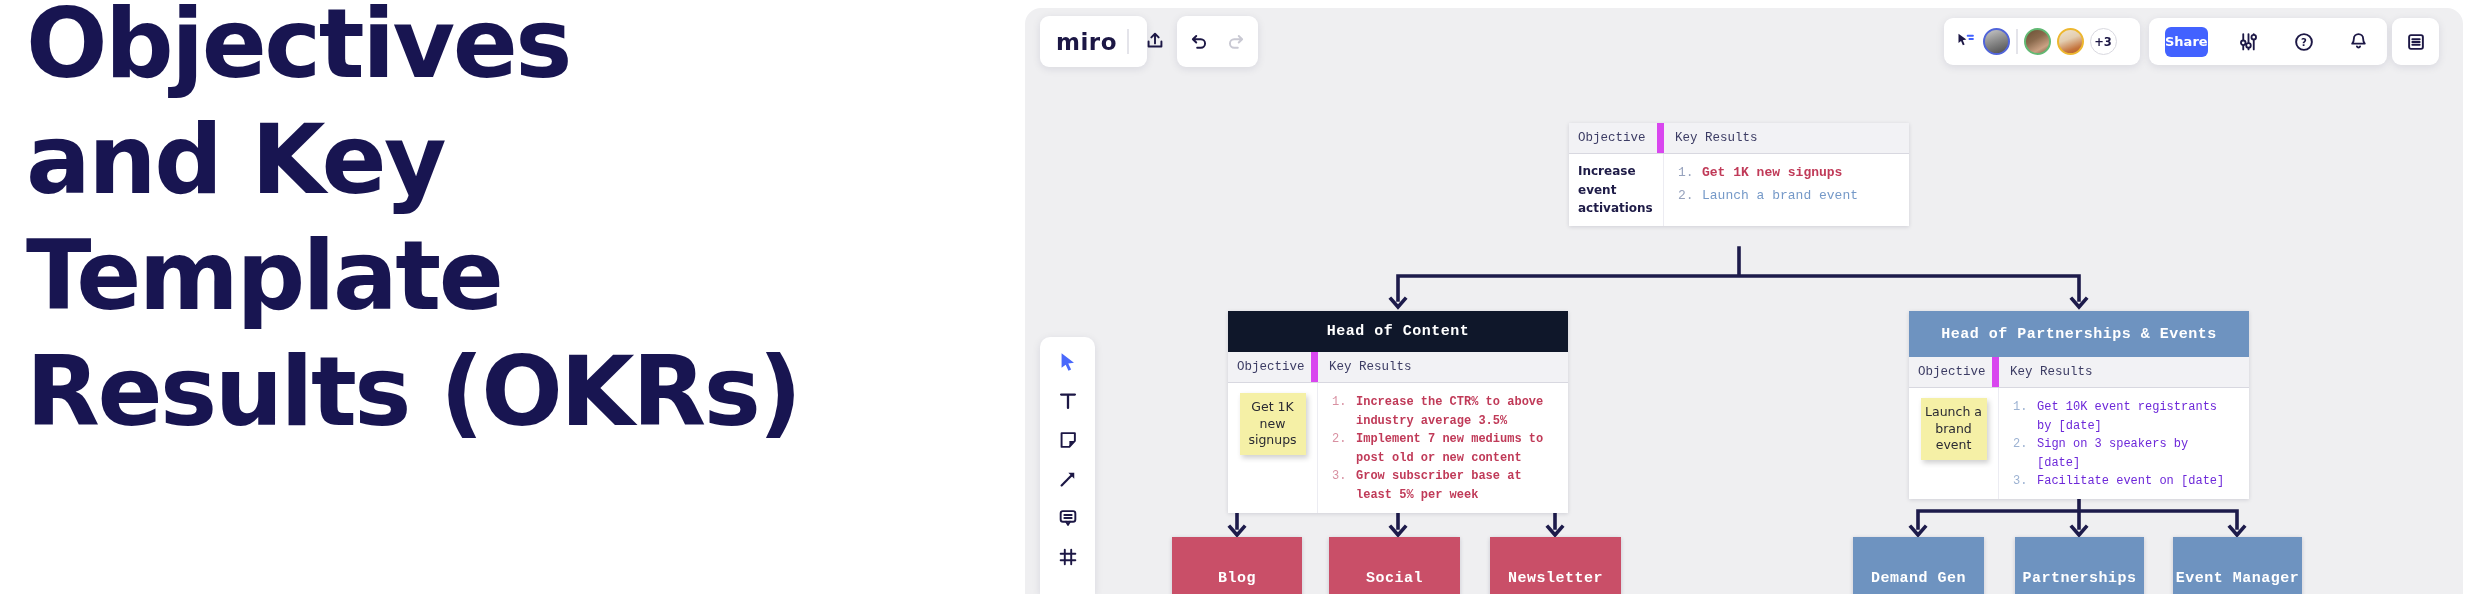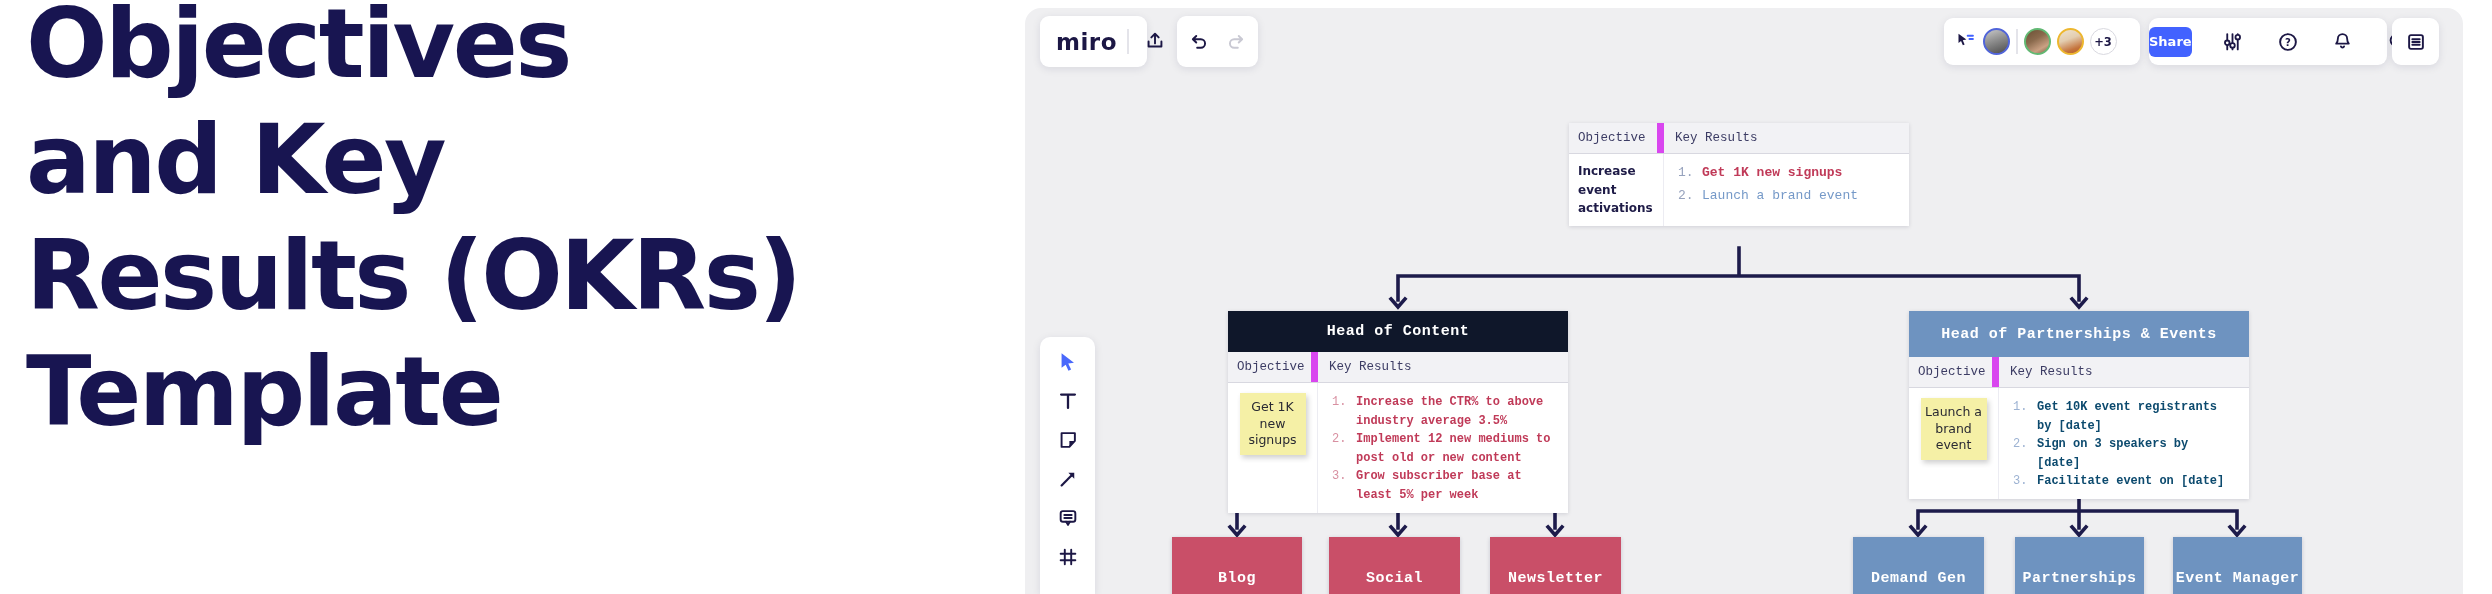--- a/index.html
+++ b/index.html
@@ -23,21 +23,21 @@
   
   .card { position:absolute; background:#ffffff; border-radius:9px;
           box-shadow:0 2px 8px rgba(20,20,70,.10); display:flex; align-items:center;
           z-index:4; }
   .vdiv { width:1.5px; height:25px; background:#e4e4ea; flex:0 0 auto; }
 
   .miro-card   { left:1040px; top:16px; width:107px; height:51px; padding:0 10px 0 16px; gap:10px; }
   .logo { font-size:23px; font-weight:700; color:#1c1745; letter-spacing:.5px; }
   .hist-card   { left:1177px; top:16px; width:81px; height:51px; justify-content:space-evenly; }
   .collab-card { left:1944px; top:18px; width:196px; height:47px; padding:0 9px; gap:6px; }
-  .act-card    { left:2149px; top:18px; width:238px; height:47px; padding:0 0; gap:15px; }
+  .act-card    { left:2149px; top:18px; width:238px; height:47px; padding:0 16px; gap:15px; }
   .notes-card  { left:2392px; top:18px; width:47px; height:47px; justify-content:center; }
 
   .ibtn { display:flex; align-items:center; justify-content:center; width:32px; height:32px;
           flex:0 0 auto; }
   .act-card .ibtn { width:40px; }
 
   .share-btn { width:57px; height:30px; border:none; border-radius:6px; background:#4262ff;
                color:#fff; font-family:"DejaVu Sans",sans-serif; font-size:13px; font-weight:700;
                display:flex; align-items:center; justify-content:center; margin-right:6px; }
 
@@ -91,21 +91,21 @@
   .okr-content .okr-head { height:41px; background:#0f172a; }
   .okr-partner .okr-head { height:46px; background:#6e93c0; }
   .okr-content .okr-cols .c1, .okr-partner .okr-cols .c1 { width:90px; }
   .okr-content .okr-body { min-height:97px; }
   .okr-partner .okr-body { min-height:82px; }
   .okr-content .okr-body .c1, .okr-partner .okr-body .c1 { width:90px; padding:10px 0 0 0; }
   .okr-content .okr-body .c2, .okr-partner .okr-body .c2 { padding:10px 12px 8px 12px;
       font-size:12px; line-height:1.55; width:250px; }
   .okr-content li { color:#c03a58; font-weight:700; }
   .okr-content li::before { color:#d890a1; }
-  .okr-partner li { color:#0c4a6e; font-weight:700; }
+  .okr-partner li { color:#6d28d9; font-weight:400; }
   .okr-partner li::before { color:#9cb2d2; }
 
   .sticky { width:66px; min-height:62px; margin:0 auto; background:#f5f0a6;
             box-shadow:2px 3px 5px rgba(40,40,40,.22);
             font-family:"DejaVu Sans",sans-serif; font-size:12.5px; line-height:1.35;
             color:#2a2a33; display:flex; align-items:center; justify-content:center;
             text-align:center; padding:4px 2px; }
 
   
   .node { position:absolute; top:537px; height:82px; z-index:3;
@@ -126,22 +126,22 @@
 </style>
 </head>
 <body>
 
 <div class="stage">
 
   <div class="hero">
     <h1>
       <span>Objectives</span>
       <span>and Key</span>
+      <span>Template</span>
       <span>Results (OKRs)</span>
-      <span>Template</span>
     </h1>
   </div>
 
   <div class="canvas"></div>
 
   <svg class="connectors" viewBox="0 0 2492 594" xmlns="http://www.w3.org/2000/svg">
     <g stroke="#1d1b4b" stroke-width="3.6" fill="none" stroke-linecap="square" stroke-linejoin="miter">
 
       <path d="M1739 248 L1739 276 M1398 276 L2079 276 M1398 276 L1398 300 M2079 276 L2079 300"></path>
       <path d="M1391 299 L1398 307 L1405 299"></path>
@@ -294,21 +294,21 @@
       <span class="c1">Objective</span>
       <span class="c2">Key Results</span>
     </div>
     <div class="okr-body">
       <div class="c1">
         <div class="sticky">Get 1K new signups</div>
       </div>
       <div class="c2">
         <ol>
           <li>Increase the CTR% to above industry average 3.5%</li>
-          <li>Implement 12 new mediums to post old or new content</li>
+          <li>Implement 7 new mediums to post old or new content</li>
           <li>Grow subscriber base at least 5% per week</li>
         </ol>
       </div>
     </div>
   </div>
 
   <div class="okr okr-partner">
     <div class="okr-head">Head of Partnerships &amp; Events</div>
     <div class="okr-cols">
       <span class="c1">Objective</span>

